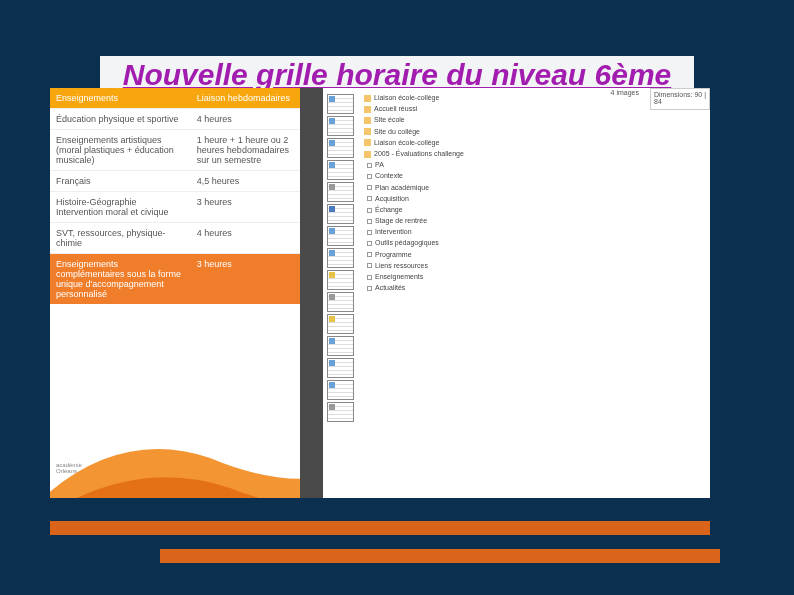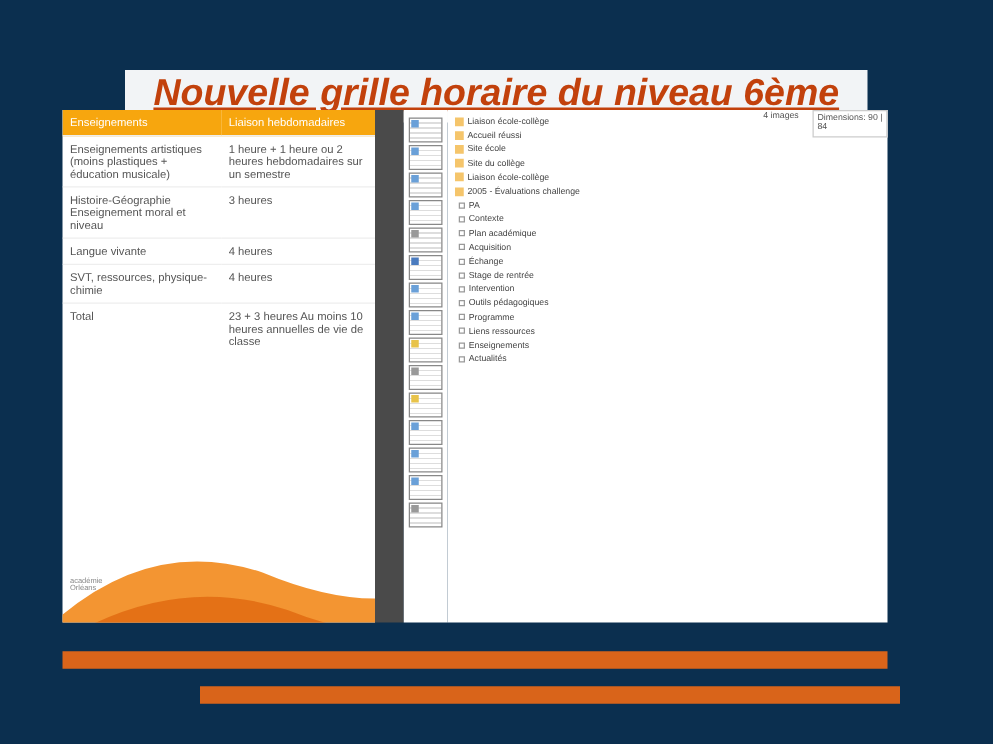--- a/index.html
+++ b/index.html
@@ -14,21 +14,21 @@
   .slide-title {
     position: absolute;
     top: 56px;
     left: 100px;
     right: 100px;
     text-align: center;
     font-size: 30px;
     font-style: italic;
     font-weight: bold;
     text-decoration: underline;
-    color: #c2410c;
+    color: #a21caf;
     background: rgba(255,255,255,0.95);
     padding: 2px 0 6px 0;
   }
   .content-area {
     position: absolute;
     top: 88px;
     left: 50px;
     width: 660px;
     height: 410px;
     display: flex;
@@ -179,41 +179,44 @@
   <div class="left-panel">
     <table class="timetable">
       <thead>
         <tr>
           <th>Enseignements</th>
           <th>Liaison hebdomadaires</th>
         </tr>
       </thead>
       <tbody>
         <tr>
+            <td>Éducation physique et sportive</td>
+            <td>4 heures</td>
+          </tr>
+        <tr>
             <td>Enseignements artistiques
-(moins plastiques + éducation musicale)</td>
+(moral plastiques + éducation musicale)</td>
             <td>1 heure + 1 heure ou 2 heures hebdomadaires sur un semestre</td>
           </tr>
         <tr>
+            <td>Français</td>
+            <td>4,5 heures</td>
+          </tr>
+        <tr>
             <td>Histoire-Géographie
-Enseignement moral et niveau</td>
+Intervention moral et civique</td>
             <td>3 heures</td>
-          </tr>
-        <tr>
-            <td>Langue vivante</td>
-            <td>4 heures</td>
           </tr>
         <tr>
             <td>SVT, ressources, physique-chimie</td>
             <td>4 heures</td>
           </tr>
-        <tr>
-            <td>Total</td>
-            <td>23 + 3 heures
-Au moins 10 heures annuelles de vie de classe</td>
+        <tr class="highlight">
+            <td>Enseignements complémentaires sous la forme unique d'accompagnement personnalisé</td>
+            <td>3 heures</td>
           </tr>
       </tbody>
     </table>
     <div class="logo">académie Orléans</div>
     <svg class="swirl" viewBox="0 0 360 160">
       <path d="M-20,160 Q80,20 200,60 Q320,110 380,40 L380,160 Z" fill="#f28a1c" opacity="0.9"></path>
       <path d="M-20,160 Q100,50 220,90 Q320,130 380,80 L380,160 Z" fill="#e06b12" opacity="0.85"></path>
     </svg>
   </div>
 

